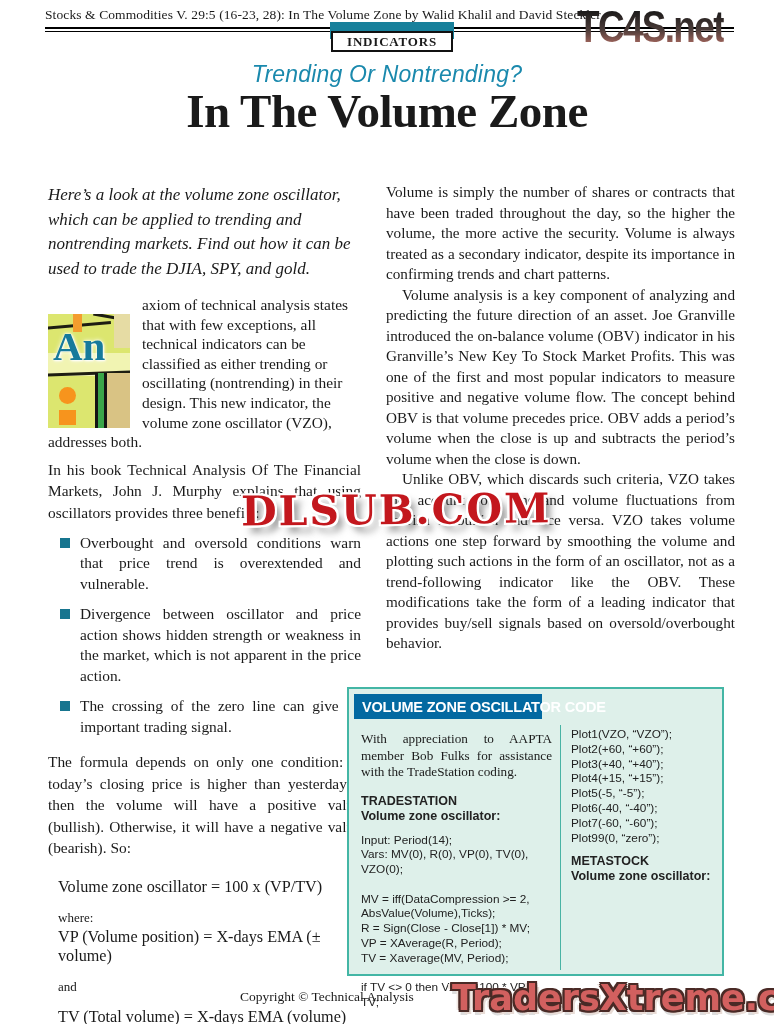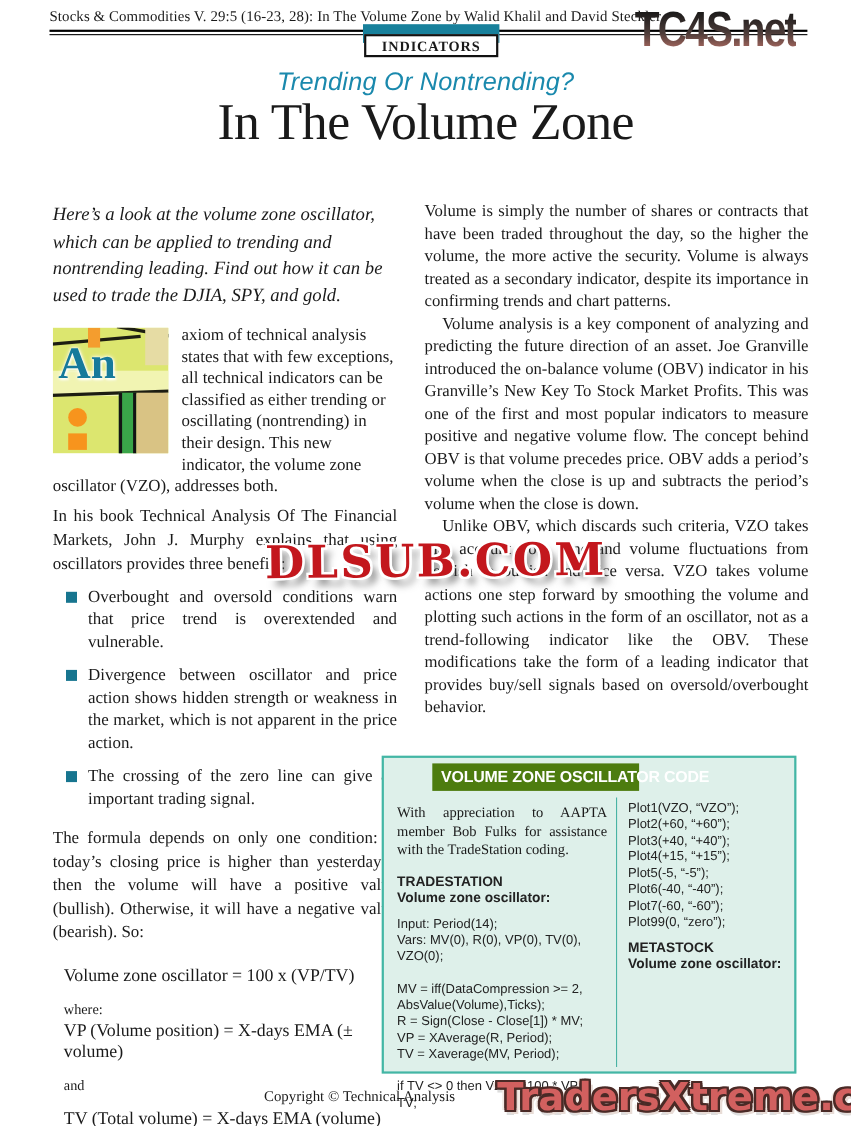--- a/index.html
+++ b/index.html
@@ -24,33 +24,33 @@
     font-weight:bold; font-size:13px; letter-spacing:.8px;
   }
   
   .kicker {
     position:absolute; left:0; top:61px; width:774px; text-align:center;
     font-family:"Liberation Sans", sans-serif; font-style:italic;
     font-size:23px; color:#1a89ad; letter-spacing:.2px;
   }
   .main-title {
     position:absolute; left:0; top:84px; width:774px; text-align:center;
-    font-size:47px; font-weight:normal; letter-spacing:-.5px;
+    font-size:47px; font-weight:bold; letter-spacing:-.5px;
   }
   
   .left-col { position:absolute; left:48px; top:183px; width:313px; }
   .right-col { position:absolute; left:386px; top:182px; width:349px; }
 
   .intro {
     font-style:italic; font-size:17px; line-height:24.5px; margin-bottom:14px;
   }
   .dropcap-para { overflow:hidden; }
   .dropcap-art {
-    float:left; position:relative; width:105px; height:114px;
-    margin:3px 12px 2px 0; background:#dce66f; overflow:hidden;
+    float:left; position:relative; width:82px; height:114px;
+    margin:19px 12px 2px 0; background:#dce66f; overflow:hidden;
   }
   .dca { position:absolute; }
   .dca-band   { left:0; top:34%; width:100%; height:20%; background:rgba(252,252,214,.65); }
   .dca-line1  { left:-4%; top:9%;  width:80%; height:3px; background:#1d1d12; transform:rotate(-5deg); }
   .dca-line1b { left:55%; top:2%;  width:50%; height:3px; background:#1d1d12; transform:rotate(10deg); }
   .dca-line2  { left:-2%; top:51%; width:104%; height:3px; background:#1d1d12; transform:rotate(-2deg); }
   .dca-green  { left:57%; top:52%; width:15%; height:50%; background:#3aa549; border-left:3px solid #141414; border-right:3px solid #141414; }
   .dca-tan    { left:72%; top:52%; width:28%; height:50%; background:#d9c384; }
   .dca-tan2   { left:80%; top:0;   width:20%; height:30%; background:#e6dca4; }
   .dca-obar   { left:30%; top:0;   width:11%; height:16%; background:#f49d2e; }
@@ -78,24 +78,24 @@
   }
   .rc-para { font-size:15.2px; line-height:20.5px; text-align:justify; }
   .rc-indent { text-indent:16px; }
   
   .code-box {
     position:absolute; left:347px; top:687px; width:377px; height:289px;
     background:#def0ea; border:2px solid #43b6a5;
   }
   .code-box-header {
     position:absolute; left:5px; top:5px; width:188px; height:25px;
-    background:#4d7c0f; color:#fff;
+    background:#0369a1; color:#fff;
     font-family:"Liberation Sans", sans-serif; font-weight:bold;
     font-size:14.5px; letter-spacing:-.2px;
-    display:flex; align-items:center; padding-left:8px; white-space:nowrap;margin-left:39px;
+    display:flex; align-items:center; padding-left:8px; white-space:nowrap;
   }
   .code-cols { position:absolute; left:0; top:36px; width:100%; bottom:4px; display:flex; }
   .code-left { width:212px; padding:6px 8px 0 12px; border-right:1px solid #49b3a4; }
   .code-right { flex:1; padding:2px 4px 0 10px; }
   .code-credit { font-size:13.2px; line-height:16.5px; text-align:justify; font-family:"Liberation Serif", serif; }
   .code-h { font-family:"Liberation Sans", sans-serif; font-weight:bold; font-size:12.5px; line-height:15px; color:#222; }
   .mt14 { margin-top:13px; }
   .mt10 { margin-top:9px; }
   .code-text {
     font-family:"Liberation Sans", sans-serif; font-size:11.8px; line-height:14.8px;
@@ -145,21 +145,21 @@
   <div class="journal-line">Stocks &amp; Commodities V. 29:5 (16-23, 28): In The Volume Zone by Walid Khalil and David Steckler</div>
   <div class="rule-a"></div>
   <div class="rule-b"></div>
   <div class="teal-bar"></div>
   <div class="indicators-box">INDICATORS</div>
 
   <div class="kicker">Trending Or Nontrending?</div>
   <div class="main-title">In The Volume Zone</div>
 
   <div class="left-col">
-    <div class="intro">Here’s a look at the volume zone oscillator, which can be applied to trending and nontrending leading. Find out how it can be used to trade the DJIA, SPY, and gold.</div>
+    <div class="intro">Here’s a look at the volume zone oscillator, which can be applied to trending and nontrending markets. Find out how it can be used to trade the DJIA, SPY, and gold.</div>
 
     <div class="dropcap-para">
       <span class="dropcap-art">
         <span class="dca dca-band"></span>
         <span class="dca dca-line1"></span>
         <span class="dca dca-line1b"></span>
         <span class="dca dca-line2"></span>
         <span class="dca dca-green"></span>
         <span class="dca dca-tan"></span>
         <span class="dca dca-tan2"></span>

